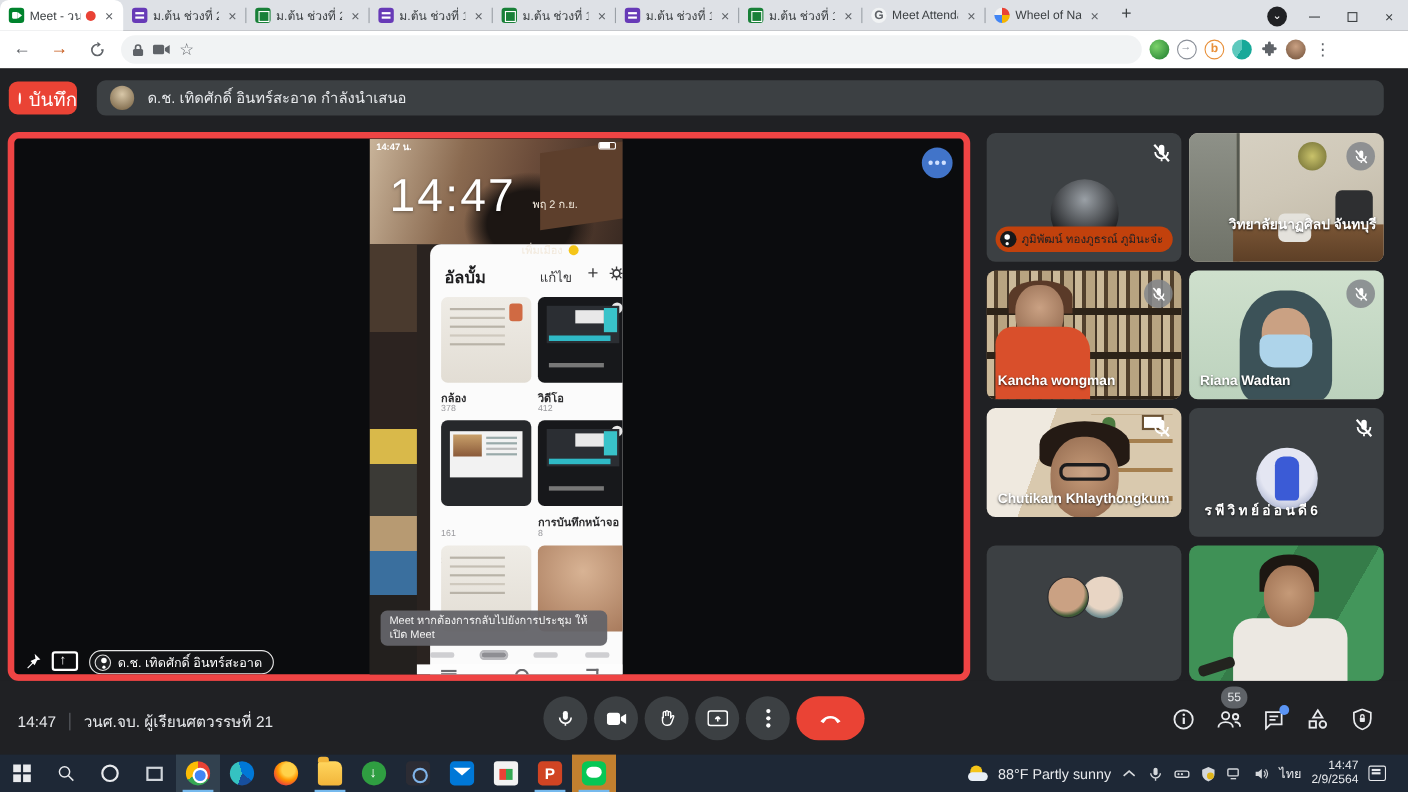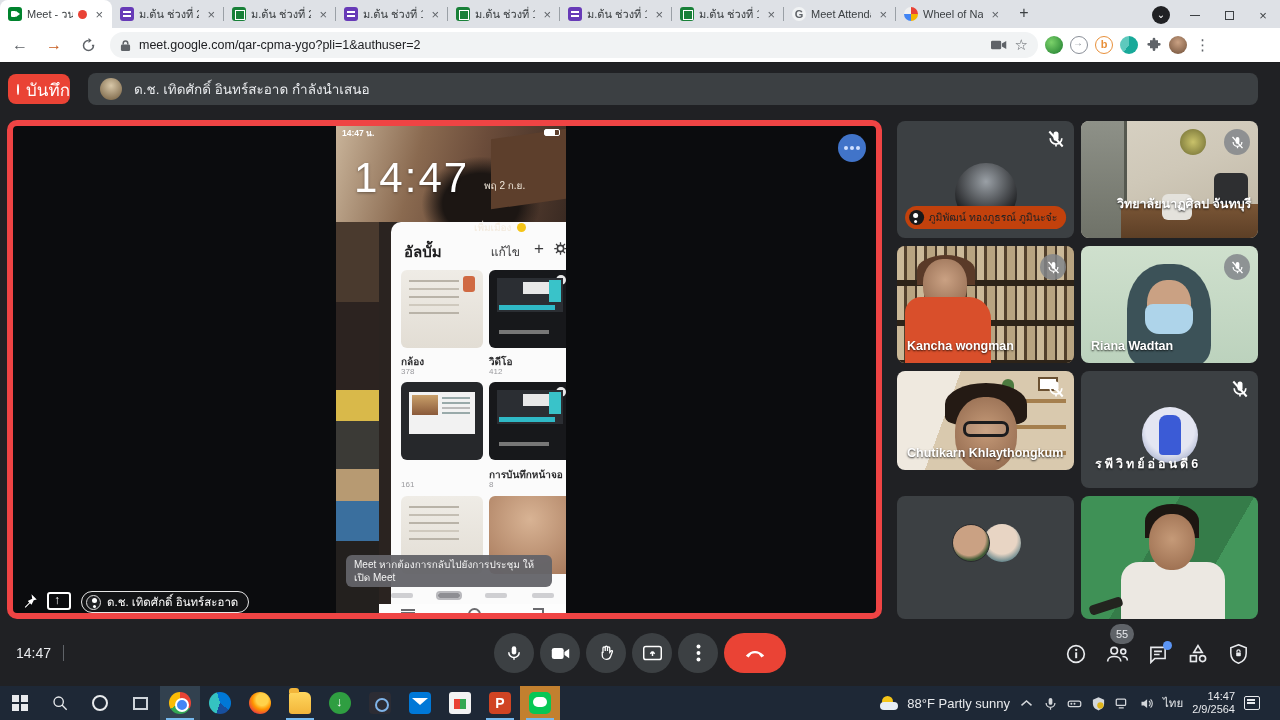--- a/index.html
+++ b/index.html
@@ -286,21 +286,20 @@
     <svg width="15" height="15" viewBox="0 0 24 24">
         <path d="M12 4a8 8 0 1 0 8 8h-2.5" fill="none" stroke="#5f6368" stroke-width="2.4"></path>
         <path d="M12 0l5 4-5 4z" fill="#5f6368"></path>
       </svg>
   </div>
   <div id="omnibox">
     <svg width="11" height="13" viewBox="0 0 12 14">
         <rect x="1" y="6" width="10" height="7" rx="1.5" fill="#5f6368"></rect>
         <path d="M3.5 6V4.5a2.5 2.5 0 0 1 5 0V6" fill="none" stroke="#5f6368" stroke-width="1.6"></path>
       </svg>
-    <span class="url">meet.google.com/qar-cpma-ygo?pli=1&amp;authuser=2</span>
     <svg width="16" height="12" viewBox="0 0 22 14">
         <rect x="0" y="1" width="14" height="12" rx="2" fill="#5f6368"></rect>
         <path d="M15 5l6-3.5v11L15 9z" fill="#5f6368"></path>
       </svg>
     <span style="color:#5f6368;font-size:15px;">☆</span>
   </div>
   <span class="ext globe"></span>
   <span class="ext arrowin"></span>
   <span class="ext bcirc">b</span>
   <span class="ext teal"></span>
@@ -511,20 +510,21 @@
   <span class="shirt"></span>
     <span class="hair"></span>
     <span class="face"></span>
     <span class="micstand"></span>
 </div>
 
 <div id="bottombar" class="abs">
   <div id="bb-left">
     <span>14:47</span>
     <span class="div"></span>
+    <span>วนศ.จบ. ผู้เรียนศตวรรษที่ 21</span>
   </div>
 
   <div class="ctl" style="left:494px;">
     <svg width="18" height="18" viewBox="0 0 24 24">
         <rect x="9" y="3" width="6" height="11" rx="3" fill="#fff"></rect>
         <path d="M5 11a7 7 0 0 0 14 0M12 18v3" fill="none" stroke="#fff" stroke-width="2"></path>
       </svg>
   </div>
   <div class="ctl" style="left:540px;">
     <svg width="19" height="15" viewBox="0 0 24 16">

